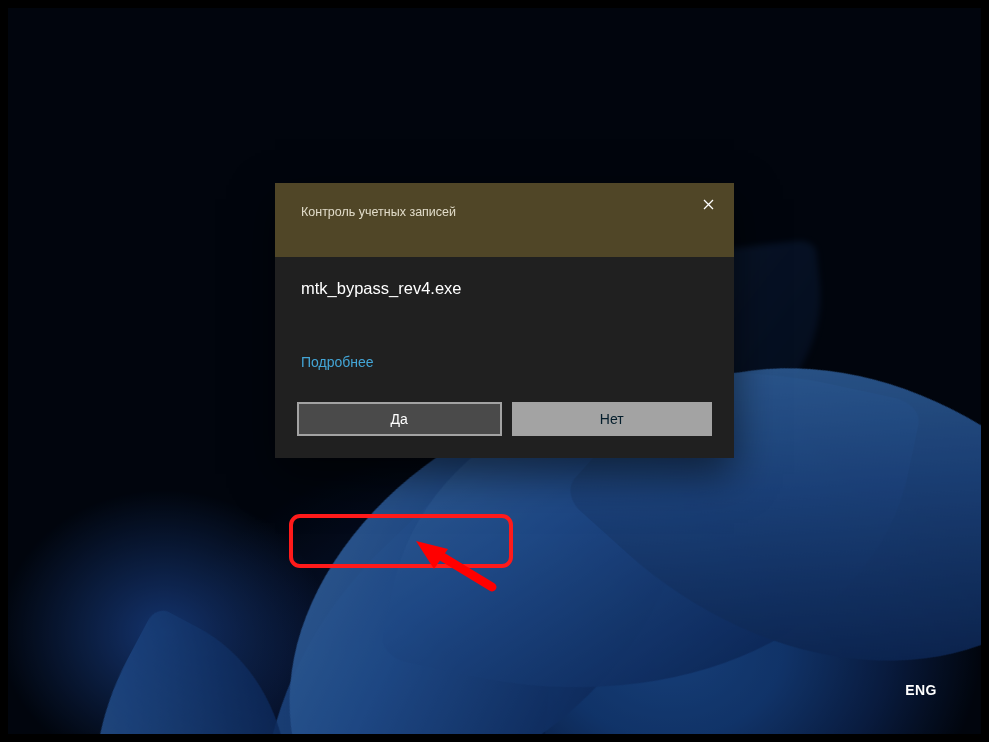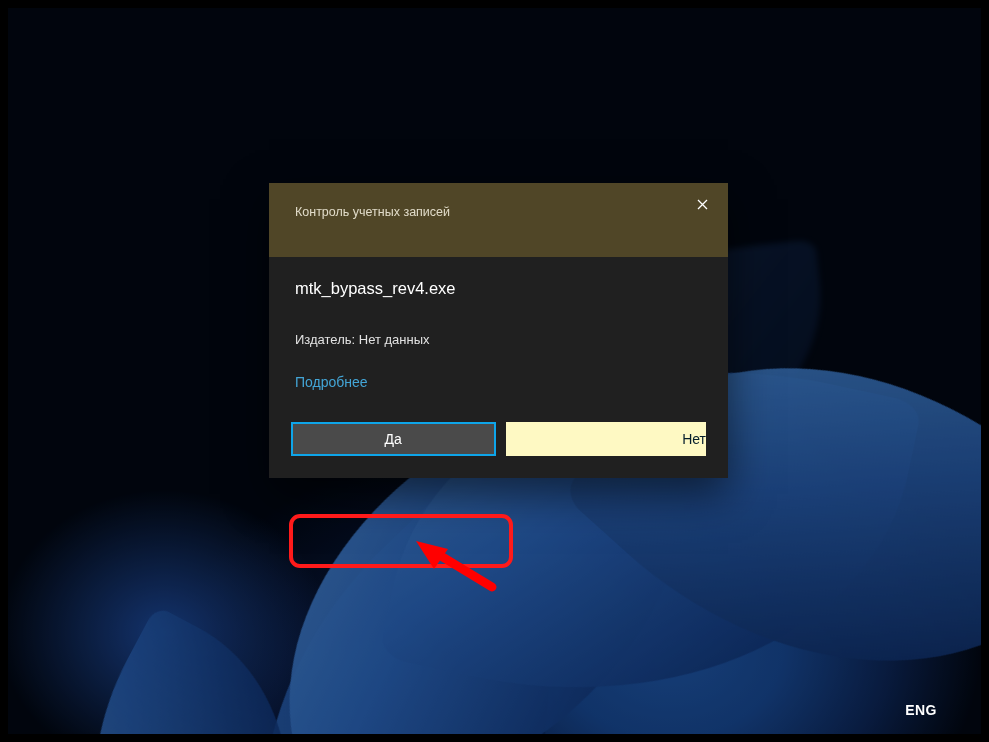--- a/index.html
+++ b/index.html
@@ -48,31 +48,31 @@
     .dim-overlay {
       position: absolute;
       inset: 0;
       background: rgba(0,0,0,0.35);
       backdrop-filter: blur(0px);
     }
 
     .lang {
       position: absolute;
       right: 44px;
-      bottom: 16px;
+      bottom: 36px;
       color: #fff;
       font-size: 14px;
       font-weight: 600;
       letter-spacing: .5px;
     }
 
     
     .dialog {
       position: absolute;
-      left: 261px;
+      left: 267px;
       top: 175px;
       width: 459px;
       background: #202020;
       box-shadow: 0 16px 40px rgba(0,0,0,0.55);
       color: #fff;
       overflow: hidden;
     }
 
     .dlg-header {
       background: #504627;
@@ -132,26 +132,25 @@
     .dlg-btn {
       flex: 1;
       height: 34px;
       border: none;
       font-size: 14px;
       cursor: pointer;
       color: #fff;
     }
     .btn-yes {
       background: #4a4a4a;
-      border: 2px solid #0ea5e9;
+      border: 2px solid #a3a3a3;
     }
     .btn-no {
-      background: #fef9c3;
+      background: #a3a3a3;
       color: #041d2b;
-      text-align: right;
     }
     .highlight {
       position: absolute;
       left: 281px;
       top: 506px;
       width: 224px;
       height: 54px;
       border: 4px solid #ff1a1a;
       border-radius: 11px;
       pointer-events: none;
@@ -187,21 +186,20 @@
           <svg width="11" height="11" viewBox="0 0 11 11">
               <path d="M1 1 L10 10 M10 1 L1 10" stroke="#ffffff" stroke-width="1.3" fill="none"></path>
             </svg>
         </span>
       </button>
       <div class="dlg-caption">Контроль учетных записей</div>
     </div>
 
     <div class="dlg-body">
       <div class="app-name">mtk_bypass_rev4.exe</div>
-      <div class="meta-line">Издатель: Нет данных</div>
       <span class="more-link">Подробнее</span>
     </div>
 
     <div class="dlg-buttons">
       <button class="dlg-btn btn-yes">Да</button>
       <button class="dlg-btn btn-no">Нет</button>
     </div>
   </div>
 
   <div class="highlight"></div>

